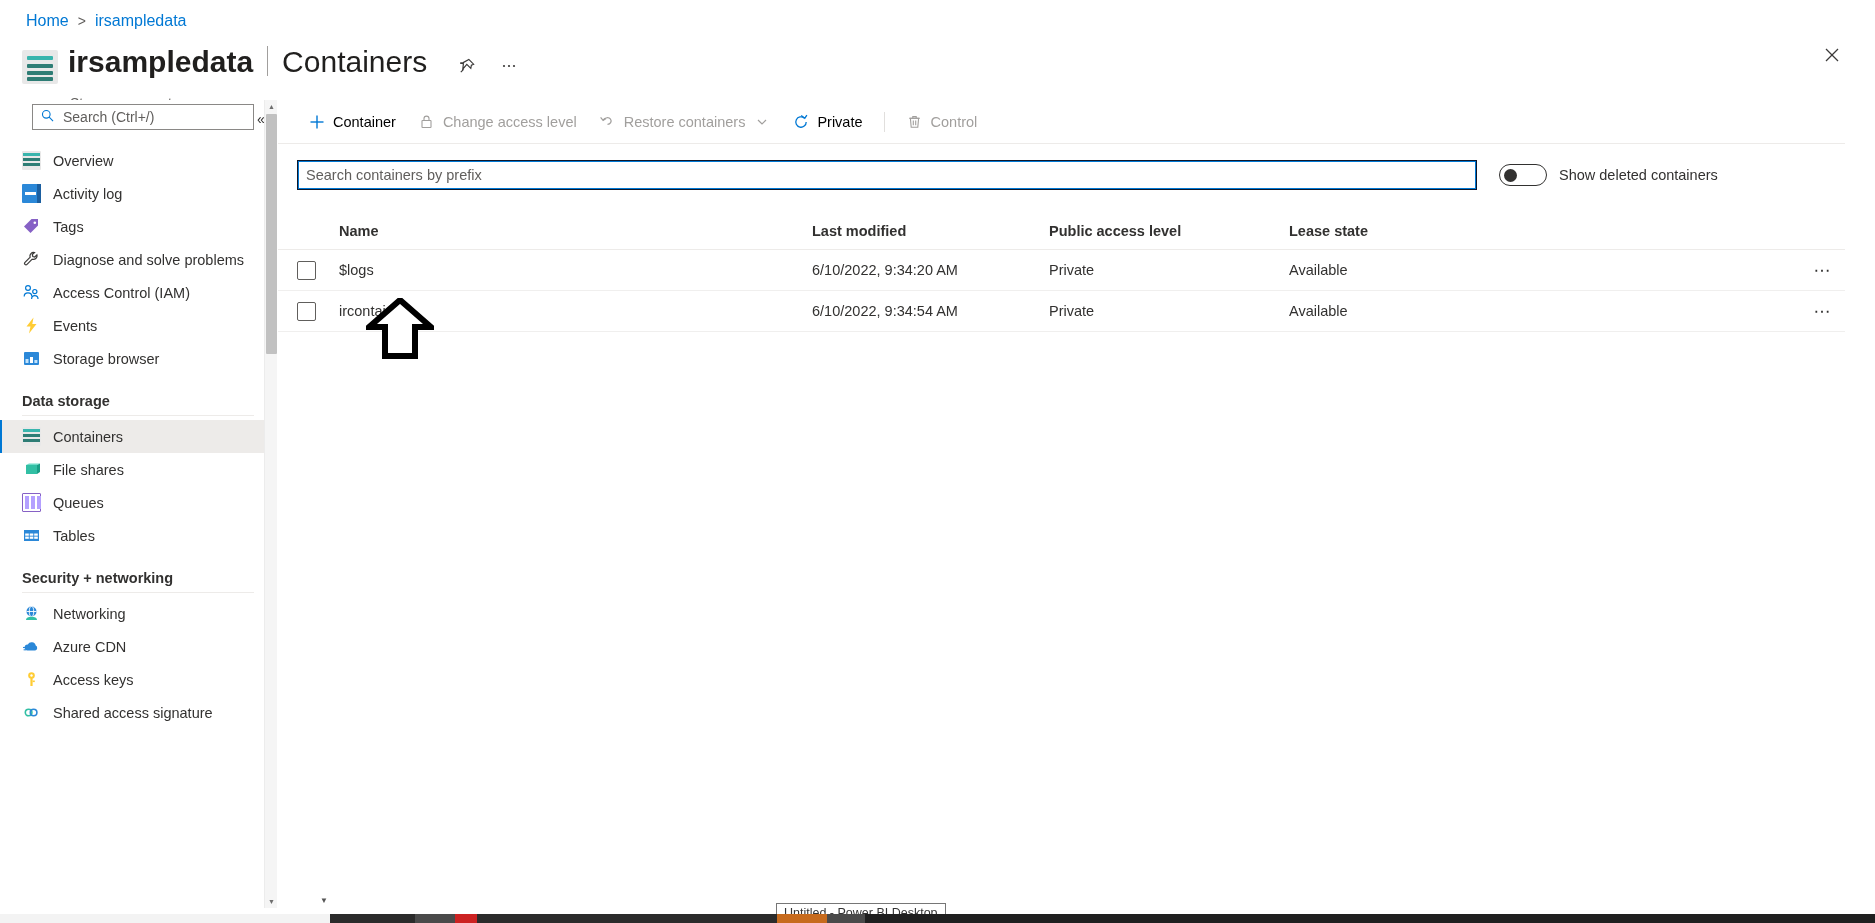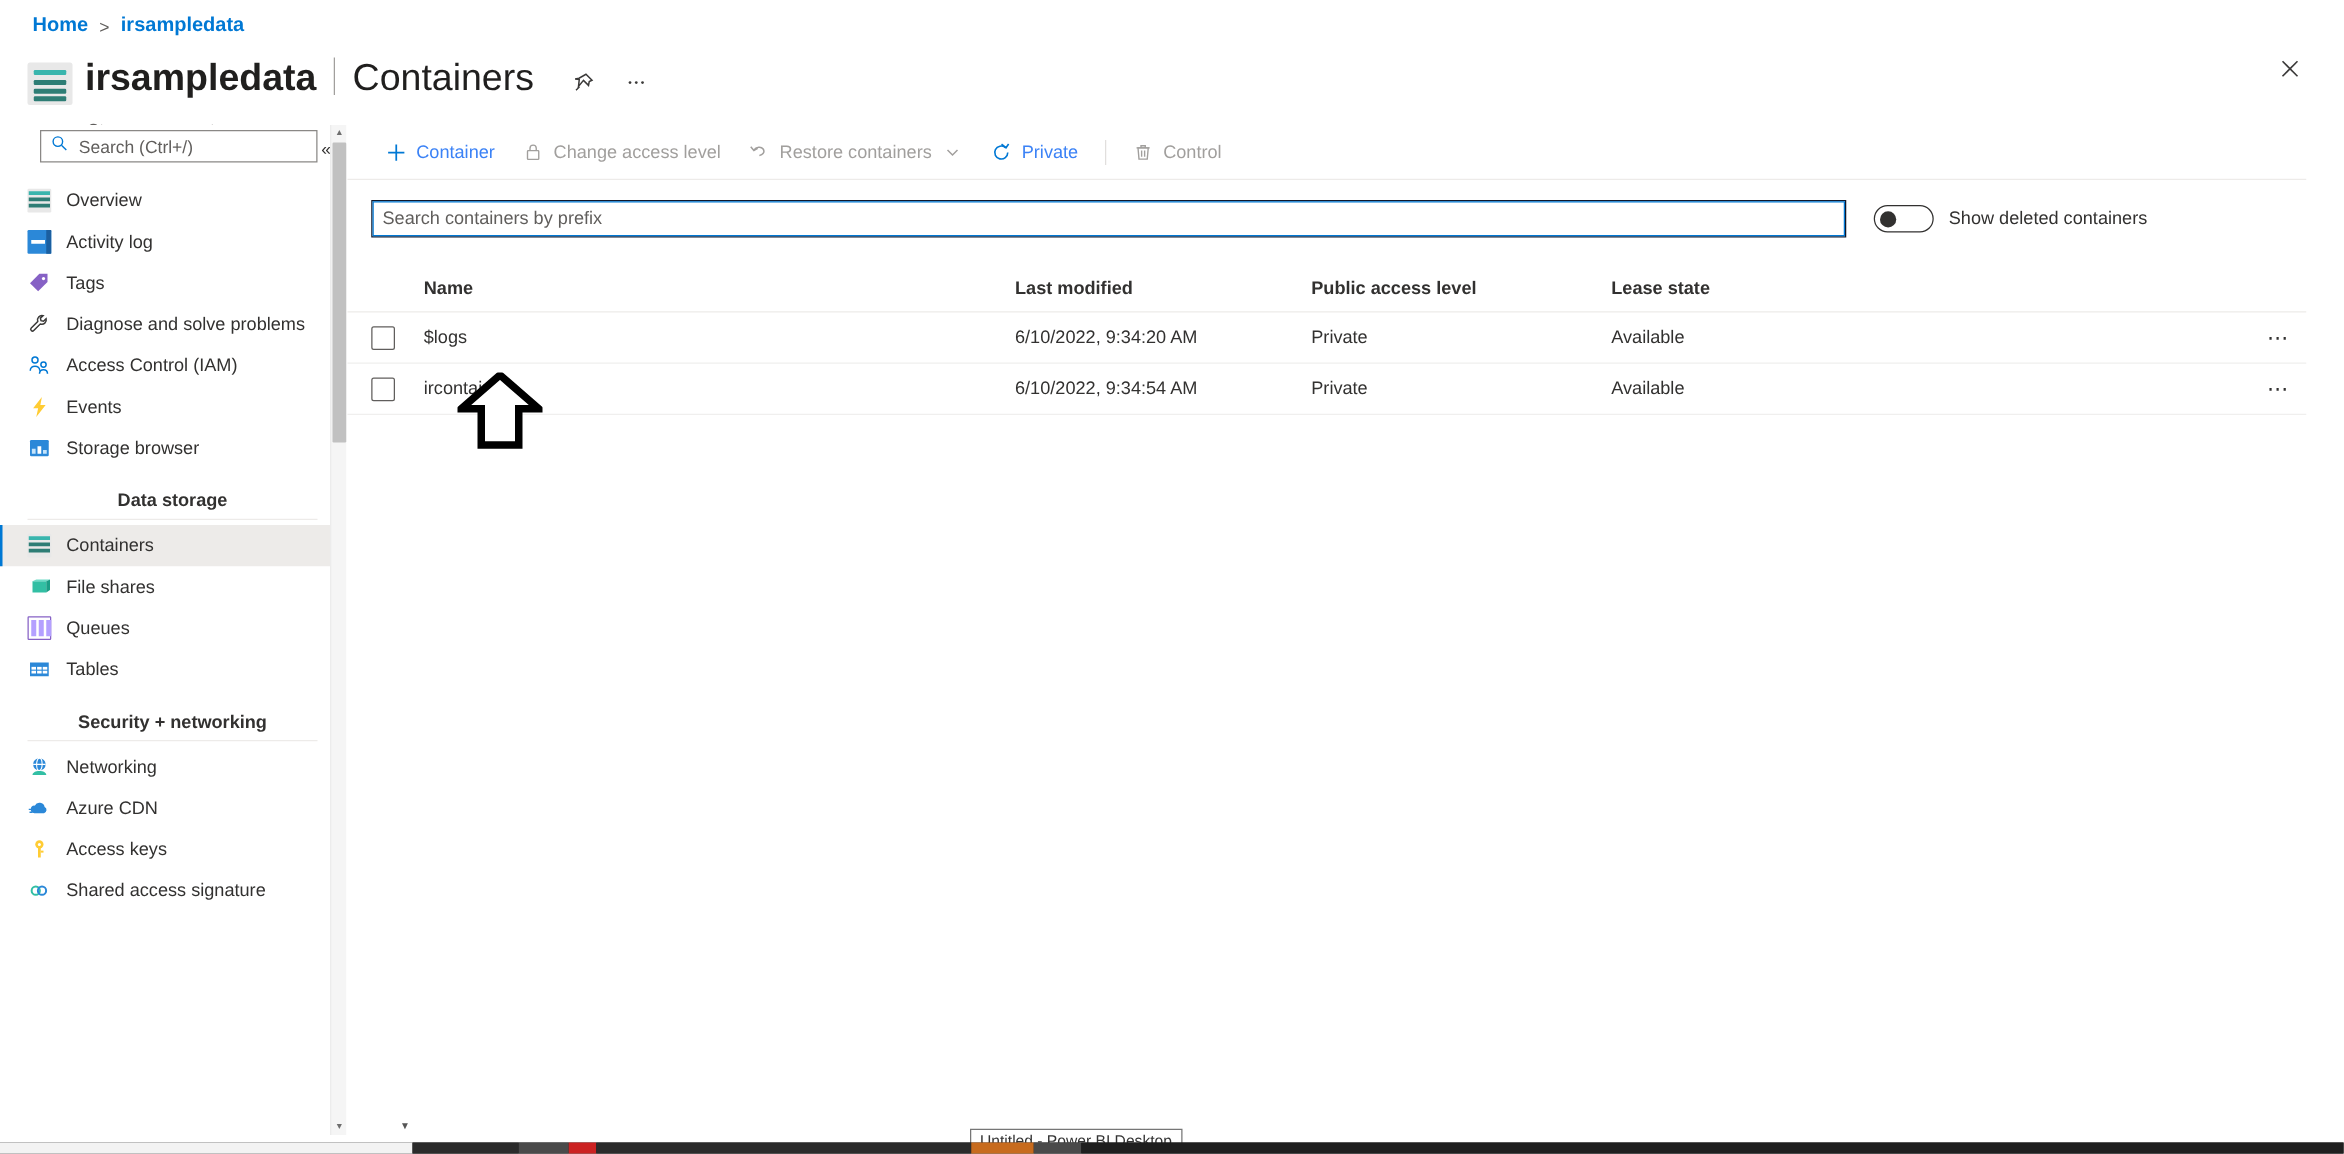--- a/index.html
+++ b/index.html
@@ -11,21 +11,21 @@
     font-family: "Liberation Sans", sans-serif;
     color: #323130;
   }
   #app { position: relative; width: 1875px; height: 923px; background: #fff; }
 
   
   .breadcrumb {
     position: absolute; left: 26px; top: 12px;
     font-size: 16px; display: flex; align-items: center; gap: 9px;
   }
-  .crumb-link { color: #0078d4; cursor: pointer; font-weight: bold; }
+  .crumb-link { color: #0078d4; cursor: pointer; }
   .crumb-sep { color: #605e5c; font-size: 14px; }
 
   
   .title-row {
     position: absolute; left: 22px; top: 42px; right: 40px;
     display: flex; align-items: flex-start;
   }
   .title-icon {
     width: 36px; height: 34px; margin-top: 8px; margin-right: 10px;
     background: #e8e8e8; border-radius: 2px; position: relative; flex: none;
@@ -70,21 +70,21 @@
   .search-box input {
     border: none; outline: none; font-size: 14px; color: #605e5c;
     width: 100%; font-family: "Liberation Sans", sans-serif; background: transparent;
   }
   .search-box input::placeholder { color: #605e5c; }
   .collapse-btn {
     position: absolute; left: 250px; top: 8px; width: 22px; height: 22px;
     display: flex; align-items: center; justify-content: center;
     color: #323130; cursor: pointer; font-size: 14px;
   }
-  .nav-list { margin-top: 14px; text-align: center; }
+  .nav-list { margin-top: 14px; }
   .nav-item {
     display: flex; align-items: center; gap: 12px;
     height: 33px; padding-left: 22px; padding-right: 10px;
     font-size: 14.5px; color: #323130; cursor: pointer; position: relative;
   }
   .nav-item.selected { background: #edebe9; }
   .nav-item.selected::before {
     content: ""; position: absolute; left: 0; top: 0; bottom: 0; width: 2px; background: #0078d4;
   }
   .nav-ico { width: 19px; height: 19px; flex: none; position: relative; }
@@ -126,21 +126,21 @@
 
   
   .main { position: absolute; left: 278px; top: 100px; right: 0; bottom: 15px; background:#fff; }
 
   .toolbar {
     display: flex; align-items: center; height: 44px; padding-left: 19px; gap: 0;
     border-bottom: 1px solid #edebe9; margin-right: 30px;
   }
   .tb-btn {
     display: flex; align-items: center; gap: 8px; height: 34px;
-    padding: 0 11px; font-size: 14.5px; color: #3b82f6; cursor: pointer; white-space: nowrap;
+    padding: 0 11px; font-size: 14.5px; color: #000000; cursor: pointer; white-space: nowrap;
   }
   .tb-btn.disabled { color: #a19f9d; cursor: default; }
   .tb-sep { width: 1px; height: 20px; background: #e1dfdd; margin: 0 10px; }
   .tb-ico { width: 17px; height: 17px; display:flex; align-items:center; justify-content:center; flex:none; }
 
   .filter-row {
     display: flex; align-items: center; padding: 16px 0 0 19px; gap: 0;
   }
   .prefix-input {
     width: 1180px; height: 30px; border: 1px solid #0f172a; outline: 1px solid #0078d4;

